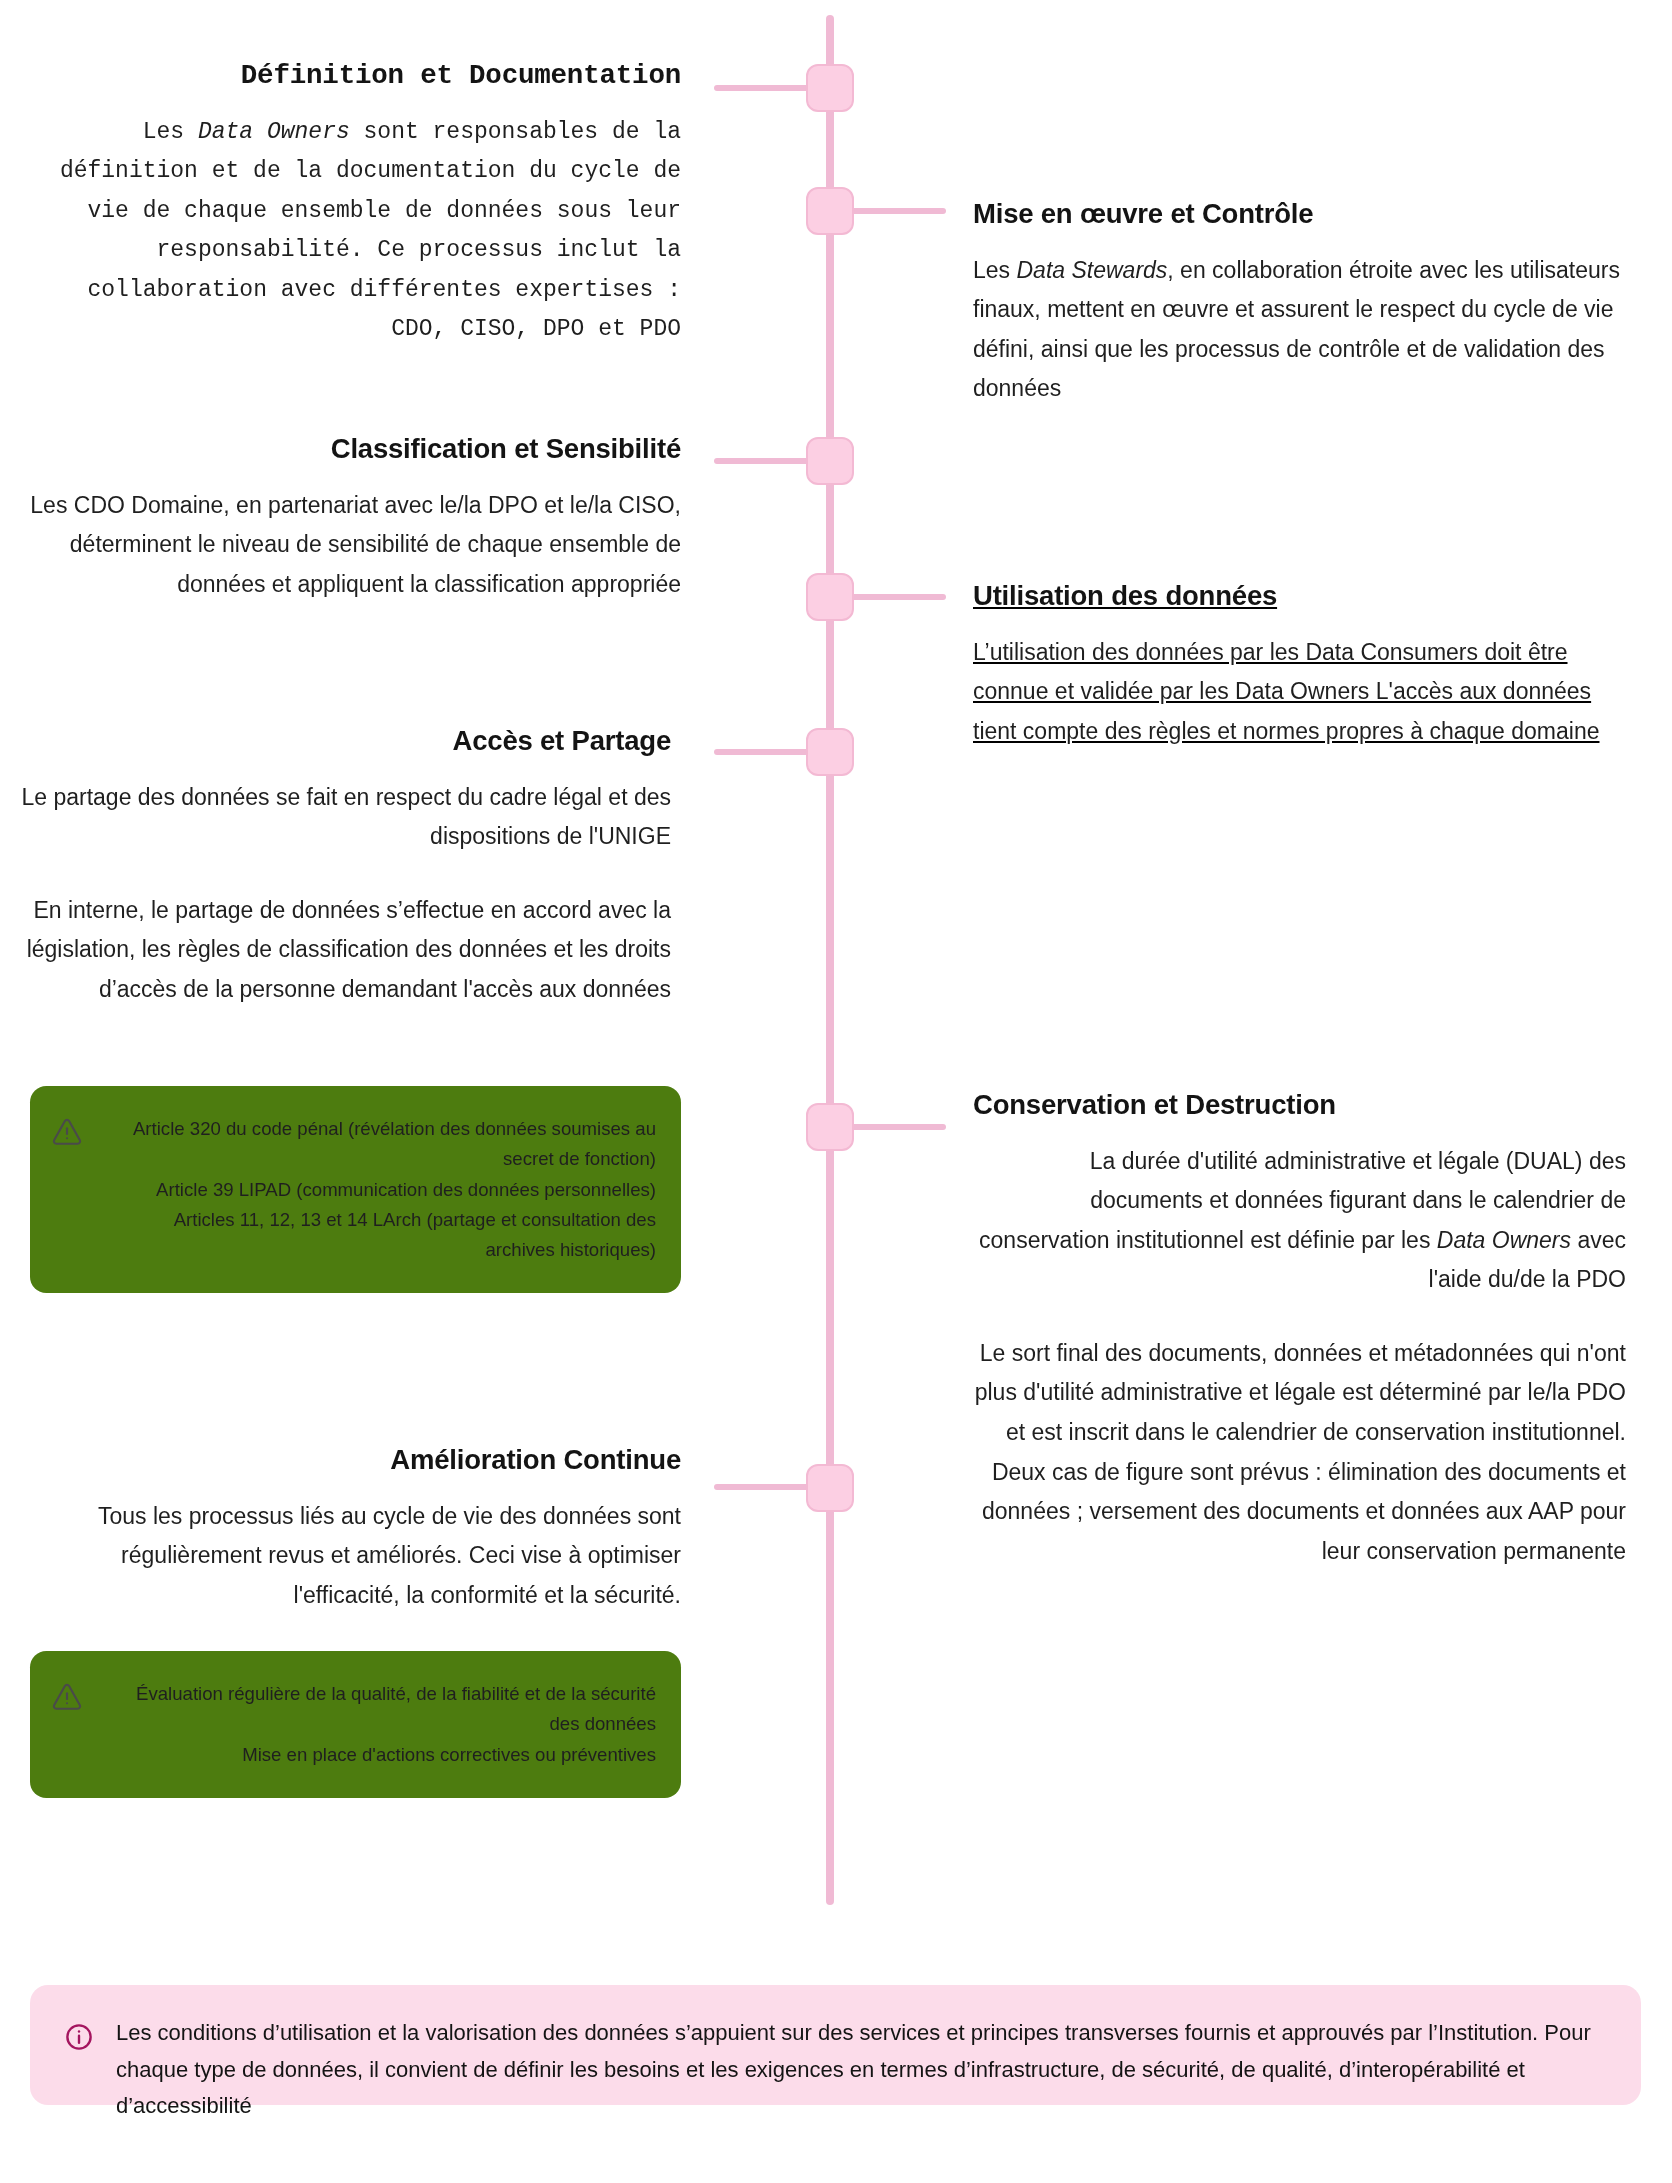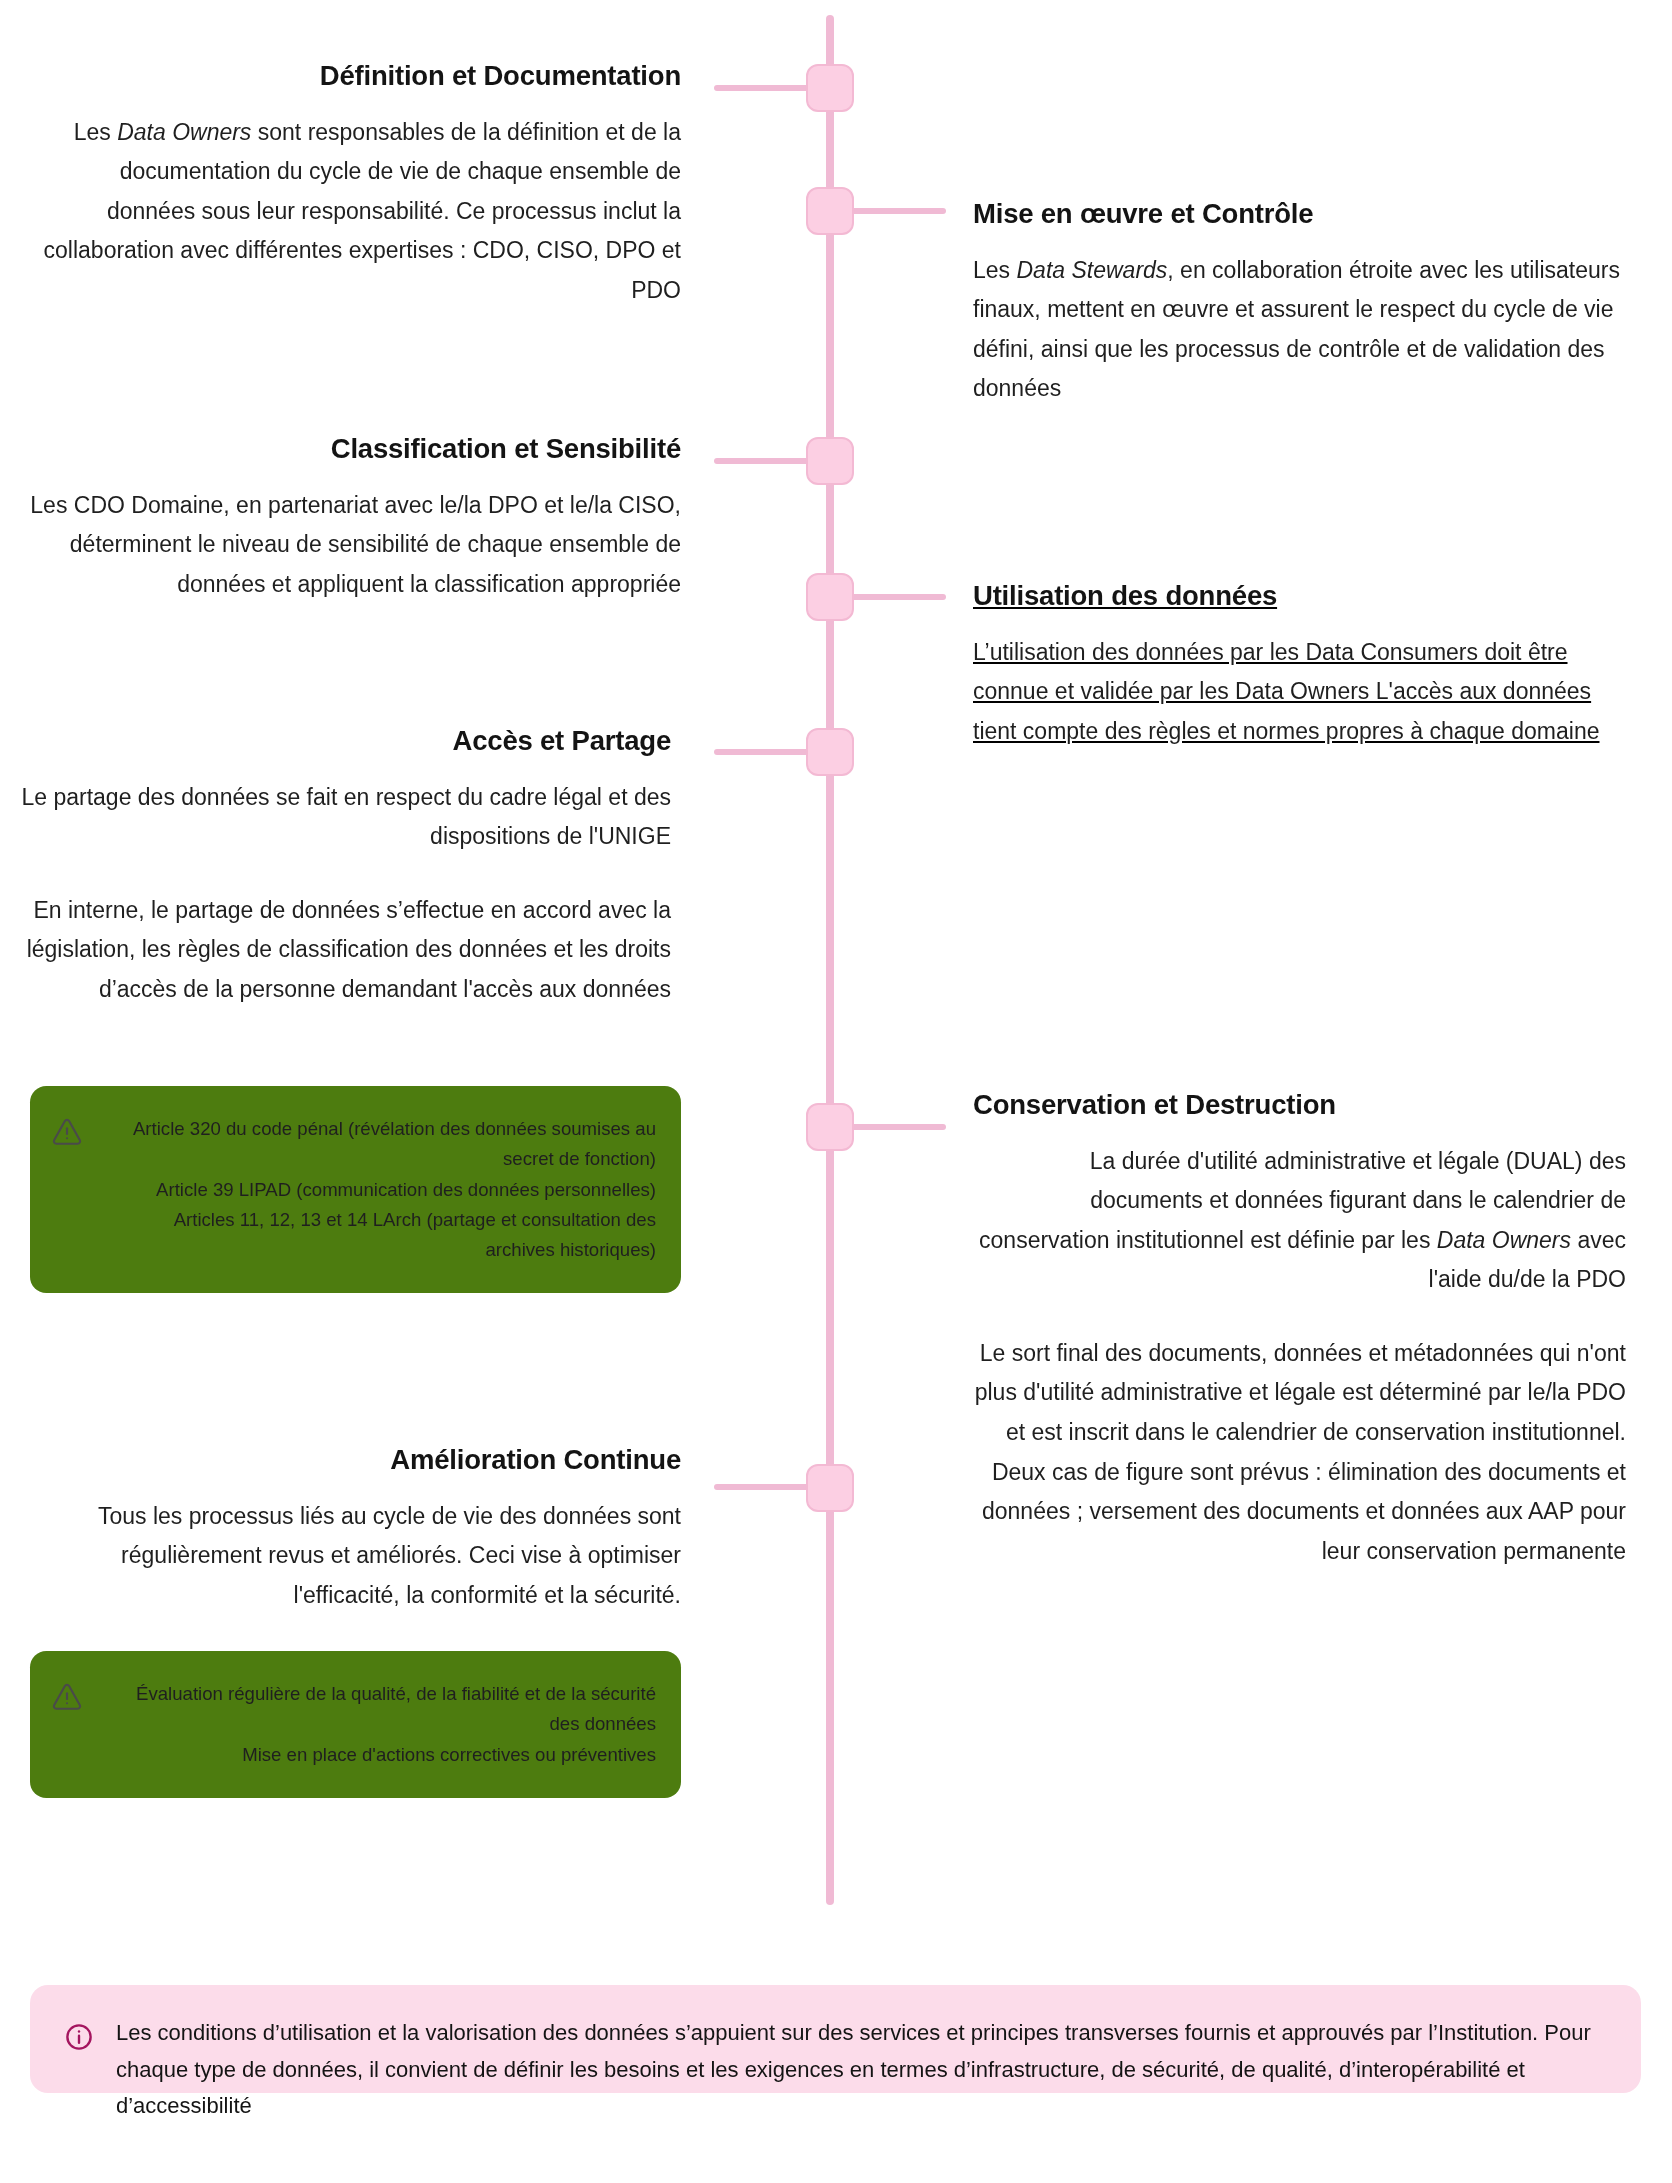--- a/index.html
+++ b/index.html
@@ -86,21 +86,21 @@
     line-height: 1.63;
     color: #1f1f1f;
   }
 
   
   .banner {
     position: absolute;
     left: 30px;
     top: 1985px;
     width: 1611px;
-    height: 108px;
+    height: 120px;
     background: #FCDCEA;
     border-radius: 18px;
     display: flex;
     align-items: flex-start;
     padding: 30px 34px 30px 34px;
     gap: 22px;
   }
   .banner .info-icon {
     flex: 0 0 auto;
     width: 30px;
@@ -135,21 +135,21 @@
 
   <div class="connector" style="left:714px; top:749px; width:95px;"></div>
   <div class="node" style="left:806px; top:728px;"></div>
 
   <div class="connector" style="left:851px; top:1124px; width:95px;"></div>
   <div class="node" style="left:806px; top:1103px;"></div>
 
   <div class="connector" style="left:714px; top:1484px; width:95px;"></div>
   <div class="node" style="left:806px; top:1464px;"></div>
 
-  <div class="block align-right" style="left:30px; top:59px; width:651px;">
+  <div class="block align-right" style="left:30px; top:59px; width:651px;font-family:Liberation Mono, monospace;">
     <h2>Définition et Documentation</h2>
     <p><span>Les </span><em>Data Owners</em><span> sont responsables de la définition et de la documentation du cycle de vie de chaque ensemble de données sous leur responsabilité. Ce processus inclut la collaboration avec différentes expertises : CDO, CISO, DPO et PDO</span></p>
   </div>
 
   <div class="block align-right" style="left:30px; top:432px; width:651px;">
     <h2>Classification et Sensibilité</h2>
     <p>Les CDO Domaine, en partenariat avec le/la DPO et le/la CISO, déterminent le niveau de sensibilité de chaque ensemble de données et appliquent la classification appropriée</p>
   </div>
 
   <div class="block align-right" style="left:20px; top:724px; width:651px;">

